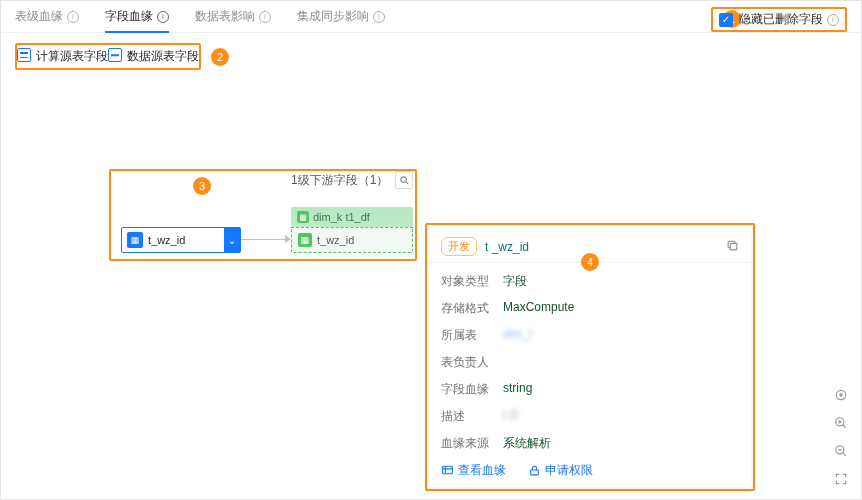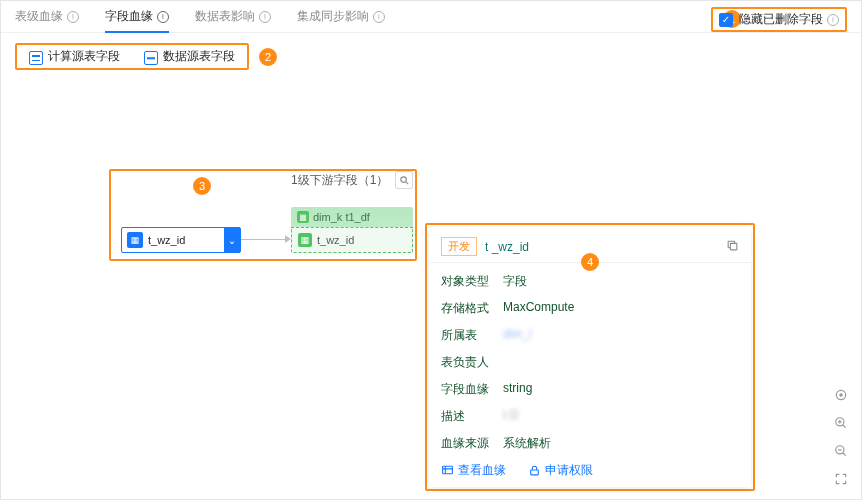--- a/index.html
+++ b/index.html
@@ -8,21 +8,21 @@
 .tab { display: flex; align-items: center; margin-right: 26px; cursor: pointer; height: 100%; }
 .tab.active { color: #262626; height: 100%; position: relative; }
 .tab.active::after { content:""; position:absolute; bottom:-1px; left:0; right:0; height:2px; background:#1677ff; }
 .info-icon { width: 12px; height: 12px; display:inline-flex; align-items:center; justify-content:center; border:1px solid currentColor; border-radius:50%; font-size:8px; margin-left:4px; opacity:.7;}
 .top-right { position: absolute; right: 14px; top: 6px; display:flex; align-items:center; border:2px solid #ff8c16; border-radius:2px; padding:2px 6px; font-size:12px; color:#262626;}
 .top-right .cbx { width:14px; height:14px; background:#1677ff; border-radius:2px; color:#fff; display:flex; align-items:center; justify-content:center; font-size:10px; margin-right:6px;}
 .marker { width:18px; height:18px; background:#ff8c16; color:#fff; border-radius:50%; font-size:11px; display:flex; align-items:center; justify-content:center; font-weight:500;}
 .marker.m1 { position:absolute; right: 120px; top: 9px;}
 .legend { display:flex; align-items:center; padding: 10px 14px; font-size:12px;}
 .legend-box { border:2px solid #ff8c16; border-radius:2px; padding:3px 0; display:flex; align-items:center;}
-.legend-item { display:flex; align-items:flex-end; color:#262626; padding:0 12px;}
+.legend-item { display:flex; align-items:flex-start; color:#262626; padding:0 0;}
 .legend-icon { width:14px; height:14px; border:1.5px solid #1677ff; border-radius:2px; margin-right:5px; position:relative;}
 .legend-icon.calc::before { content:""; position:absolute; left:2px; right:2px; top:3px; height:1.5px; background:#1677ff;}
 .legend-icon.calc::after { content:""; position:absolute; left:2px; right:2px; bottom:3px; height:1.5px; background:#1677ff;}
 .legend-icon.data::before { content:""; position:absolute; left:2px; right:2px; top:50%; height:1.5px; background:#1677ff; transform:translateY(-50%);}
 .marker.m2 { margin-left: 10px;}
 .canvas { position:absolute; left:108px; top:168px; width:308px; height:92px; border:2px solid #ff8c16; border-radius:2px;}
 .marker.m3 { position:absolute; left:82px; top:6px;}
 .down-header{ position:absolute; left:180px; top:0; font-size:12px; color:#595959; display:flex; align-items:center; width:122px;}
 .down-header .sq {width:18px; height:18px; border:1px solid #d9d9d9; border-radius:2px; display:flex; align-items:center; justify-content:center; color:#8c8c8c; font-size:11px; margin-left:auto;}
 .table-node { position:absolute; left:180px; top:36px; width:122px; height:20px; background: linear-gradient(#b7e8c2,#bdebc7); border-radius:2px 2px 0 0; display:flex; align-items:center; font-size:11px; color:#3a7a4a; padding:0 6px;}
@@ -31,27 +31,27 @@
 .field-target .fi { width:14px; height:14px; background:#52c462; border-radius:2px; color:#fff; font-size:9px; display:flex; align-items:center; justify-content:center; margin-right:5px;}
 .field-source { position:absolute; left:10px; top:56px; width:120px; height:26px; border:1.5px solid #1677ff; border-radius:2px; display:flex; align-items:center; font-size:11px; color:#262626;}
 .field-source .fi2 { width:16px; height:16px; background:#1677ff; border-radius:2px; color:#fff; font-size:9px; display:flex; align-items:center; justify-content:center; margin-left:5px; margin-right:5px;}
 .field-source .chev { width:16px; height:26px; background:#1677ff; margin-left:auto; display:flex; align-items:center; justify-content:center; color:#fff; font-size:10px; border-radius:0 1px 1px 0;}
 .connector { position:absolute; left:130px; top:68px; width:50px; height:2px;}
 .conn-line { position:absolute; left:0; top:0; width:46px; height:1px; background:#bfbfbf;}
 .conn-arrow { position:absolute; right:0; top:-4px; width:0; height:0; border-left:6px solid #bfbfbf; border-top:4.5px solid transparent; border-bottom:4.5px solid transparent;}
 .detail { position:absolute; left:424px; top:222px; width:330px; border:2px solid #ff8c16; border-radius:2px; background:#fff; padding:2px;}
 .detail-inner { background:#fff; padding:10px 12px 8px; box-shadow: 0 2px 8px rgba(0,0,0,.08); border-radius:2px;}
 .detail-head { display:flex; align-items:center; font-size:12px; margin-bottom:6px;}
-.tag-dev { border:1px solid #ffbf7a; color:#fa8c16; border-radius:0; padding:1px 6px; font-size:11px; margin-right:8px;}
+.tag-dev { border:1px solid #ffbf7a; color:#fa8c16; border-radius:6px; padding:1px 6px; font-size:11px; margin-right:8px;}
 .id-link { color:#0f766e;}
 .copy-icon{ margin-left:auto; color:#8c8c8c; font-size:13px; cursor:pointer;}
 .marker.m4 { position:absolute; left:50%; top:28px; transform:translateX(-50%);}
 .detail-divider{ height:1px; background:#f0f0f0; margin:4px -12px 10px;}
 .row { display:flex; font-size:12px; margin-bottom:10px;}
-.row .k{ width:62px; color:#14532d;}
+.row .k{ width:62px; color:#737373;}
 .row .v{ color:#14532d;}
 .row .v.link{ color:#1677ff;}
 .row .v.blur{ filter: blur(2px); color:#9fbef7;}
 .row .v.blur2{ filter: blur(2px); color:#b0b0b0;}
 .detail-actions{ display:flex; margin-top:4px; font-size:12px;}
 .act{ display:flex; align-items:center; color:#1677ff; margin-right:22px; cursor:pointer;}
 .act svg{ margin-right:4px;}
 .zoom-ctrl{ position:absolute; right:12px; bottom:12px; display:flex; flex-direction:column; gap:12px; color:#888; font-size:14px;}
 .zoom-ctrl span{ cursor:pointer; width:16px; height:16px; display:flex; align-items:center; justify-content:center;}
 </style>

